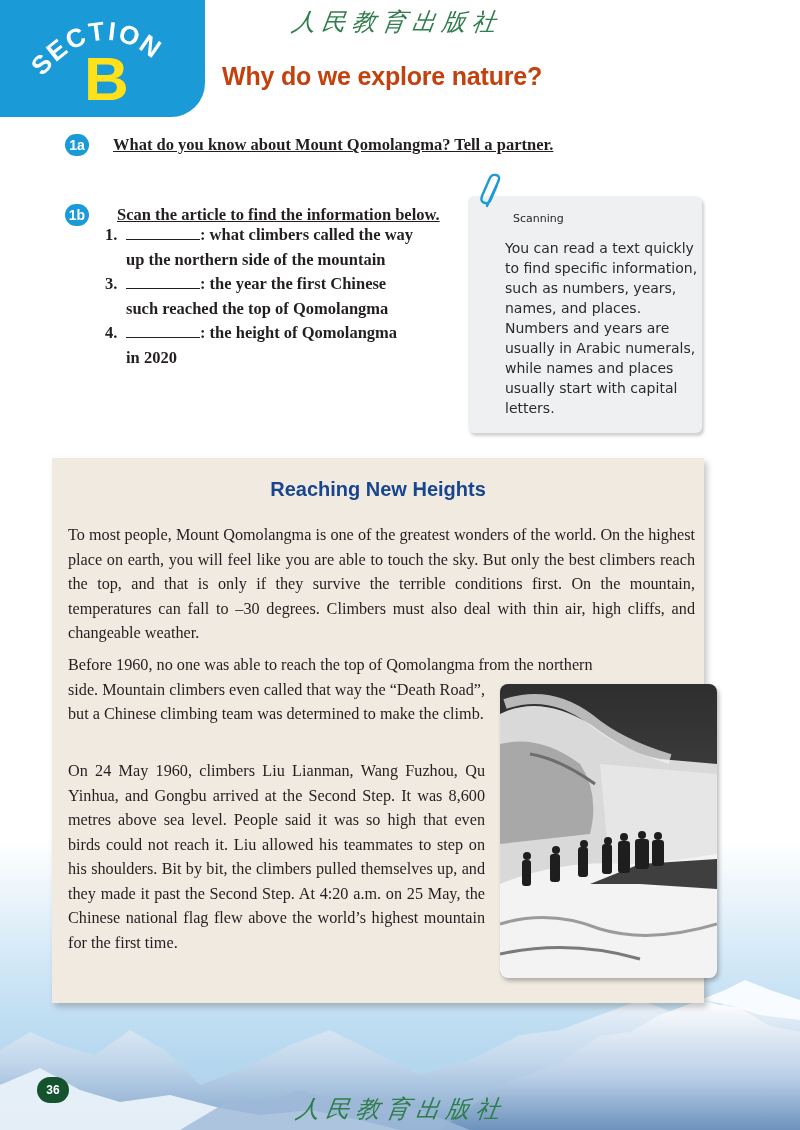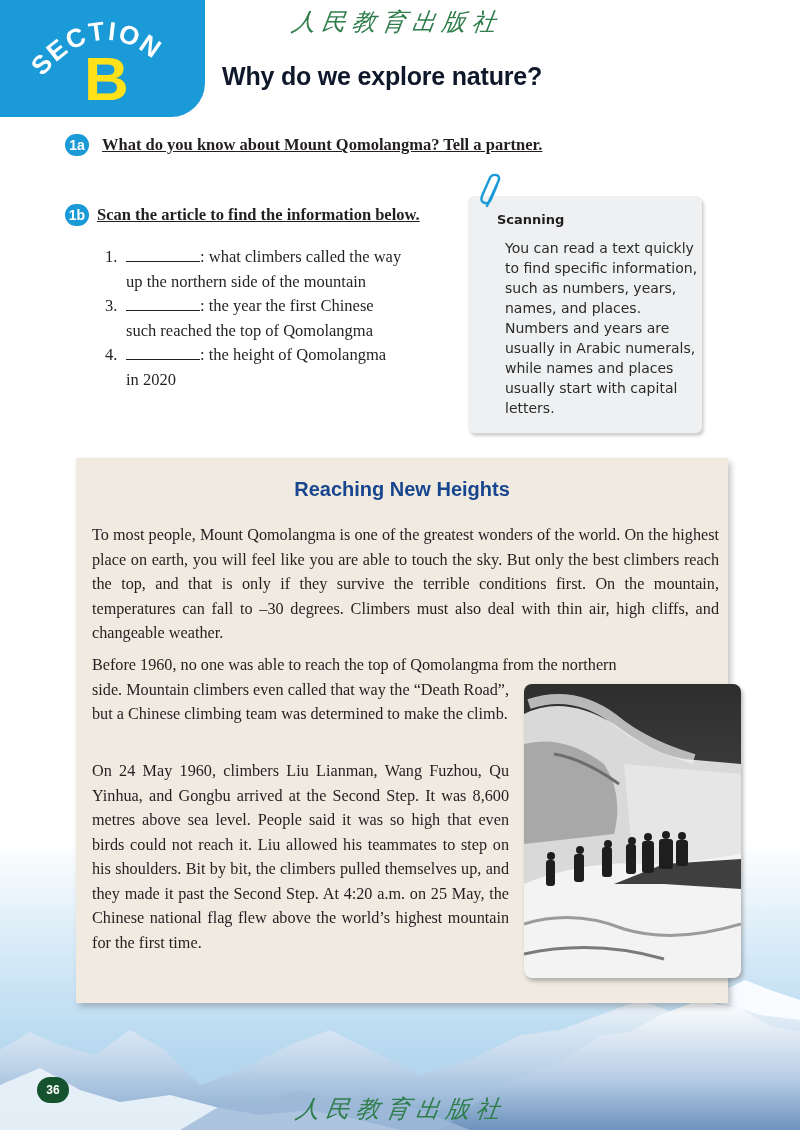--- a/index.html
+++ b/index.html
@@ -19,62 +19,62 @@
     position: absolute; left: 0; top: 0; width: 205px; height: 117px;
     background: #1a9ad6; border-bottom-right-radius: 34px;
   }
   .section-word { position: absolute; left: 0; top: 0; width: 205px; height: 117px; }
   .section-letter {
     position: absolute; left: 84px; top: 48px; font-family: "Liberation Sans", sans-serif;
     font-weight: bold; font-size: 62px; line-height: 62px; color: #ffe11a;
   }
   .page-title {
     position: absolute; left: 222px; top: 62px; font-family: "Liberation Sans", sans-serif;
-    font-weight: bold; font-size: 25px; color: #0f172a; letter-spacing: -0.2px;
+    font-weight: bold; font-size: 25px; color: #c2410c; letter-spacing: -0.2px;
   }
   .publisher-top {
     position: absolute; left: 292px; top: 6px; font-family: "DejaVu Serif", serif;
     font-size: 24px; color: #2e7d4a; letter-spacing: 6px; font-style: italic; transform: skewX(-8deg);
   }
 
   
   .badge {
     display: inline-flex; align-items: center; justify-content: center;
     width: 24px; height: 22px; border-radius: 11px; background: #1a9ad6; color: #fff;
     font-family: "Liberation Sans", sans-serif; font-size: 14px; font-weight: bold;
   }
-  .act-1a { position: absolute; left: 65px; top: 134px; display: flex; align-items: center; gap: 13px; }
+  .act-1a { position: absolute; left: 65px; top: 134px; display: flex; align-items: center; gap: 24px; }
   .act-1a .text, .act-1b-head .text { font-weight: bold; font-size: 16.5px; text-decoration: underline; }
-  .act-1b-head { position: absolute; left: 65px; top: 204px; display: flex; align-items: center; gap: 8px; }
-  .q-list { position: absolute; left: 105px; top: 245px; width: 340px; list-style: none; font-size: 16.5px; line-height: 24.5px; }
+  .act-1b-head { position: absolute; left: 65px; top: 204px; display: flex; align-items: center; gap: 28px; }
+  .q-list { position: absolute; left: 105px; top: 223px; width: 340px; list-style: none; font-size: 16.5px; line-height: 24.5px; font-weight: bold; }
   .q-list li { display: block; }
   .q-num { display: inline-block; width: 21px; }
   .blank { display: inline-block; width: 74px; border-bottom: 1.2px solid #231f20; height: 14px; vertical-align: baseline; }
   .q-cont { padding-left: 21px; display: block; }
 
   
   .tip-card {
     position: absolute; left: 468px; top: 196px; width: 234px; height: 237px;
     background: #eef0f1; border-radius: 6px;
     box-shadow: 2px 3px 3px rgba(120,120,120,0.35);
   }
   .tip-clip { position: absolute; left: 478px; top: 172px; width: 30px; height: 40px; }
   .tip-title {
-    position: absolute; left: 497px; top: 212px; font-family: "DejaVu Sans", sans-serif;
-    font-weight: bold; font-size: 13px; color: #231f20;
+    position: absolute; left: 513px; top: 212px; font-family: "DejaVu Sans", sans-serif;
+    font-weight: normal; font-size: 11px; color: #231f20;
   }
   .tip-body {
     position: absolute; left: 505px; top: 238px; width: 195px;
     font-family: "DejaVu Sans", sans-serif; font-size: 14px; line-height: 20px; color: #2b2b2b;
   }
 
   
   .article {
     position: absolute; left: 52px; top: 458px; width: 652px; height: 545px;
-    background: #f0eae0; box-shadow: 3px 4px 6px rgba(90,90,90,0.35); margin-left: 24px;
+    background: #f0eae0; box-shadow: 3px 4px 6px rgba(90,90,90,0.35);
   }
   .article-title {
     position: absolute; left: 0; top: 20px; width: 652px; text-align: center;
     font-family: "Liberation Sans", sans-serif; font-weight: bold; font-size: 20px; color: #17468f;
   }
   .para { position: absolute; left: 16px; font-size: 16.2px; line-height: 24.5px; color: #231f20; text-align: justify; }
   .p1 { top: 65px; width: 627px; }
   .p2a { top: 195px; width: 627px; text-align: left; }
   .p2b { top: 219.5px; width: 417px; }
   .p3 { top: 301px; width: 417px; }

